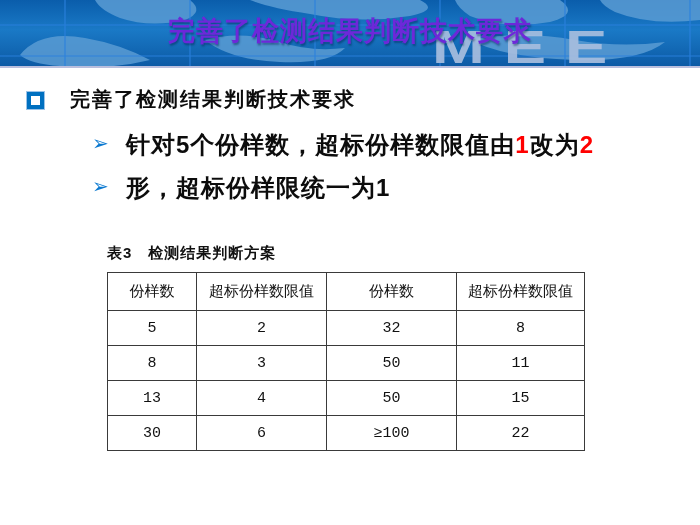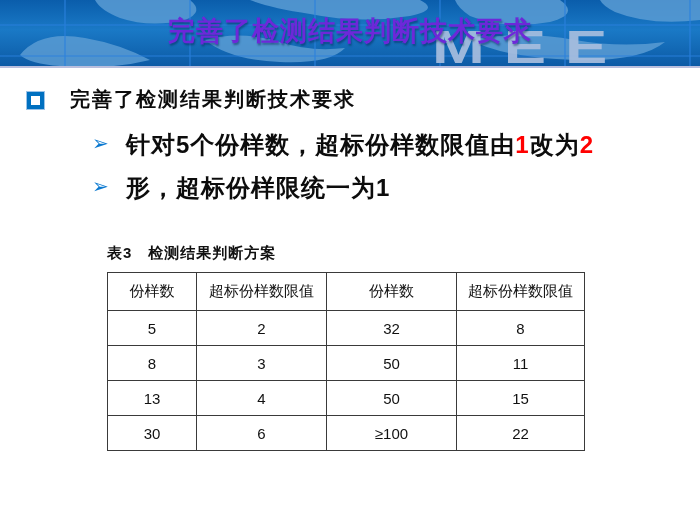--- a/index.html
+++ b/index.html
@@ -48,21 +48,21 @@
   #sub-bullet-2{top:173px;width:540px;}
   .red{color:#ff0000;}
   
   #table-caption{
     position:absolute;left:107px;top:244px;width:476px;
     font-size:15px;font-weight:bold;color:#111;letter-spacing:1px;
   }
   #judgment-table{
     position:absolute;left:107px;top:272px;width:477px;
     border-collapse:collapse;table-layout:fixed;
-    font-family:Liberation Sans, sans-serif;
+    font-family:Liberation Mono, monospace;
     font-size:15px;color:#111;
   }
   #judgment-table td{
     border:1px solid #3a3a3a;text-align:center;padding:0;height:34px;
   }
   #judgment-table tr.head td{height:37px;}
   #judgment-table col.c1{width:89px;}
   #judgment-table col.c2{width:130px;}
   #judgment-table col.c3{width:130px;}
   #judgment-table col.c4{width:128px;}

